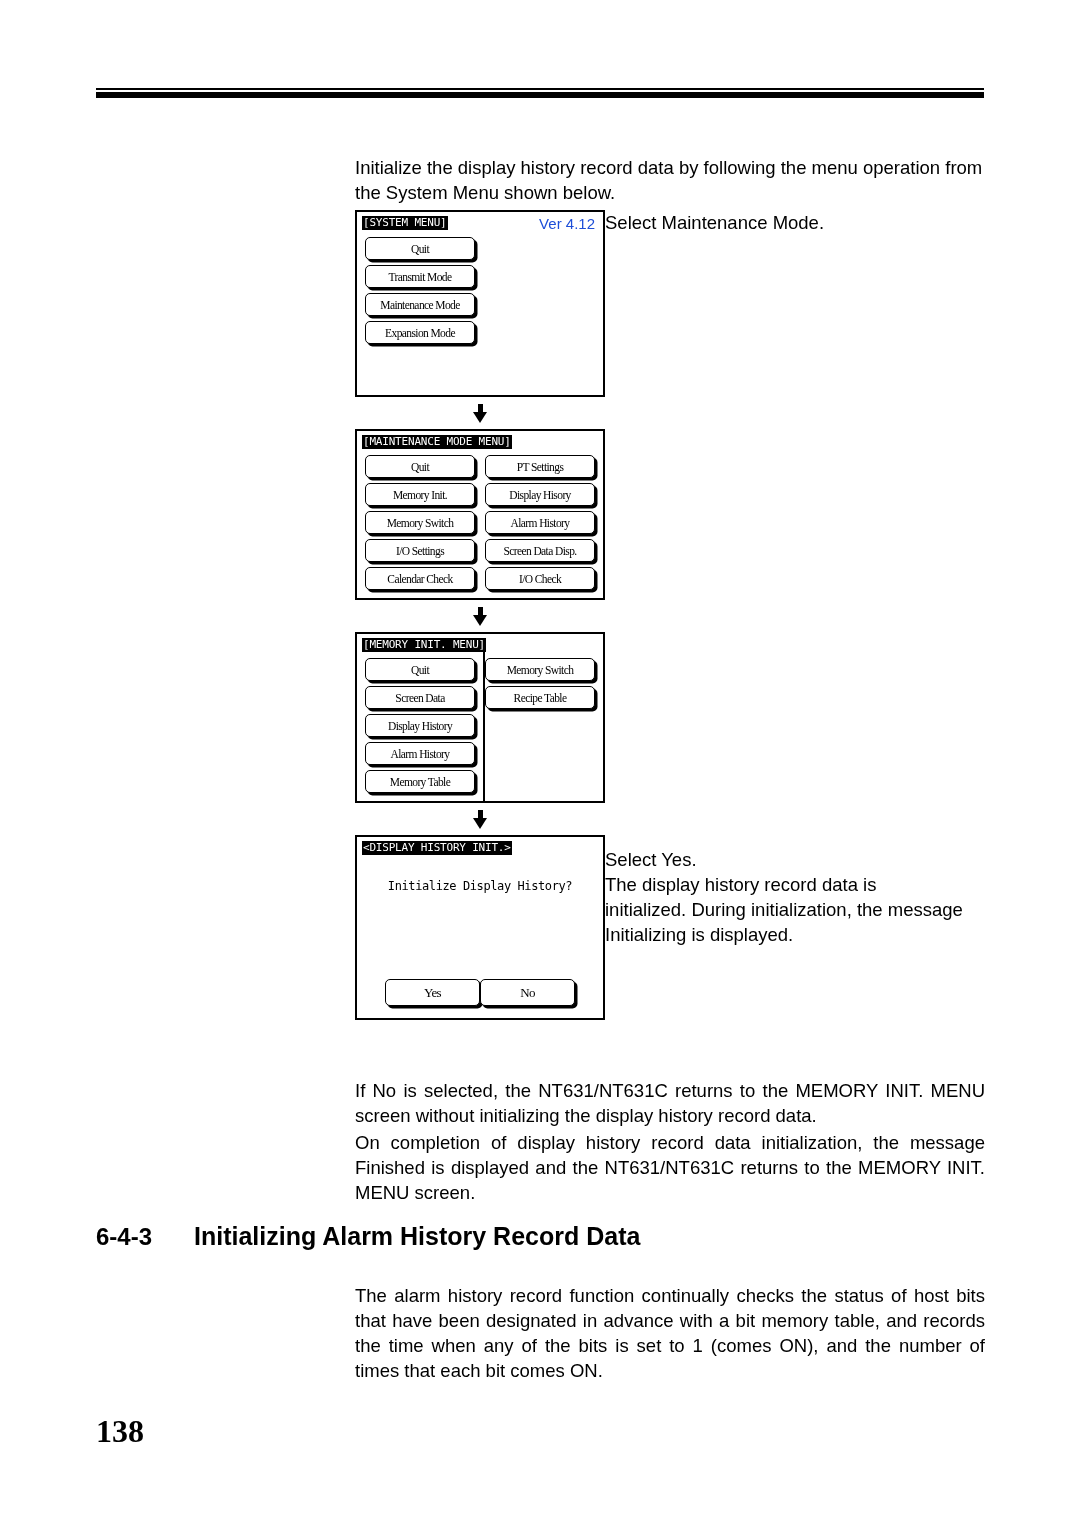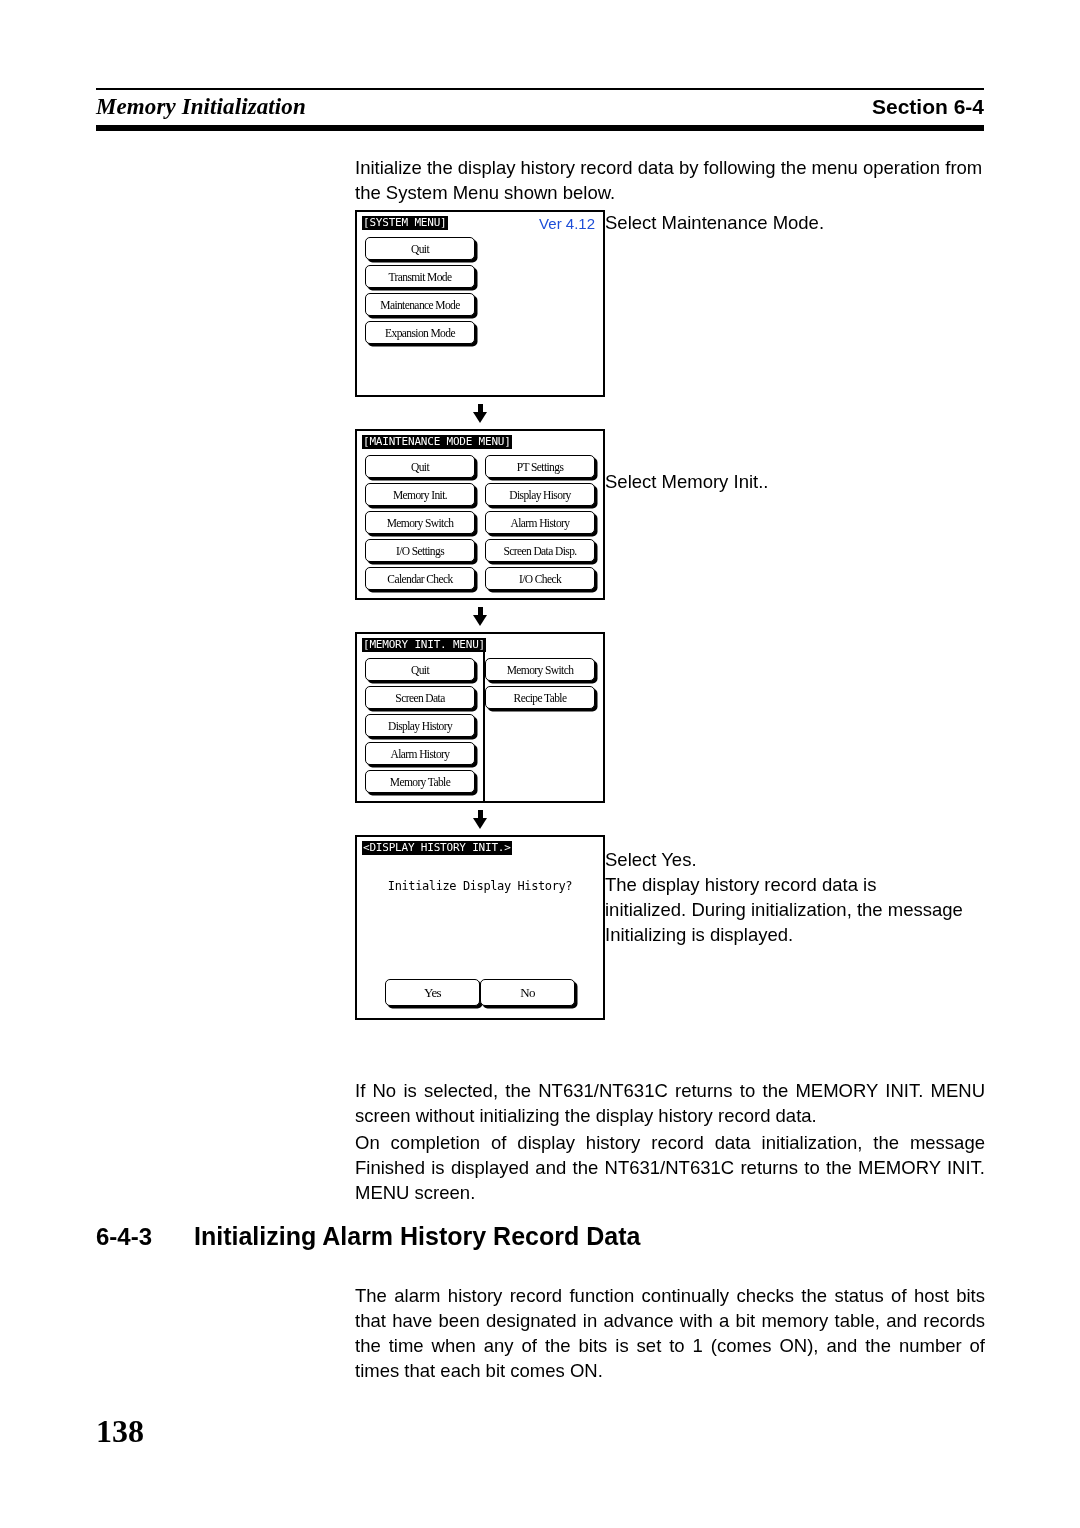--- a/index.html
+++ b/index.html
@@ -238,24 +238,20 @@
     font-family: "Liberation Serif", serif;
     font-weight: bold;
     font-size: 32px;
   }
 </style>
 </head>
 <body>
 
 <div class="header">
   <div class="rule-thin"></div>
-  <div class="row">
-    <div class="chapter-title">Memory Initialization</div>
-    <div class="section-label">Section 6-4</div>
-  </div>
   <div class="rule-thick"></div>
 </div>
 
 <div class="body-col" style="top:155px;">
   <div>Initialize the display history record data by following the menu operation from</div>
   <div>the System Menu shown below.</div>
 </div>
 
 <div class="flow">
 
@@ -304,23 +300,20 @@
           </div>
           <div class="btn-col col-right">
             <div class="lcd-btn">PT Settings</div>
             <div class="lcd-btn">Display Hisory</div>
             <div class="lcd-btn">Alarm History</div>
             <div class="lcd-btn">Screen Data Disp.</div>
             <div class="lcd-btn">I/O Check</div>
           </div>
         </div>
       </div>
-    </div>
-    <div class="annotation" style="padding-top:40px;">
-      <span class="ann-line">Select Memory Init..</span>
     </div>
   </div>
 
   <div class="arrow-wrap">
     <div class="arrow">
       <div class="stem"></div>
         <div class="head"></div>
     </div>
   </div>
 

